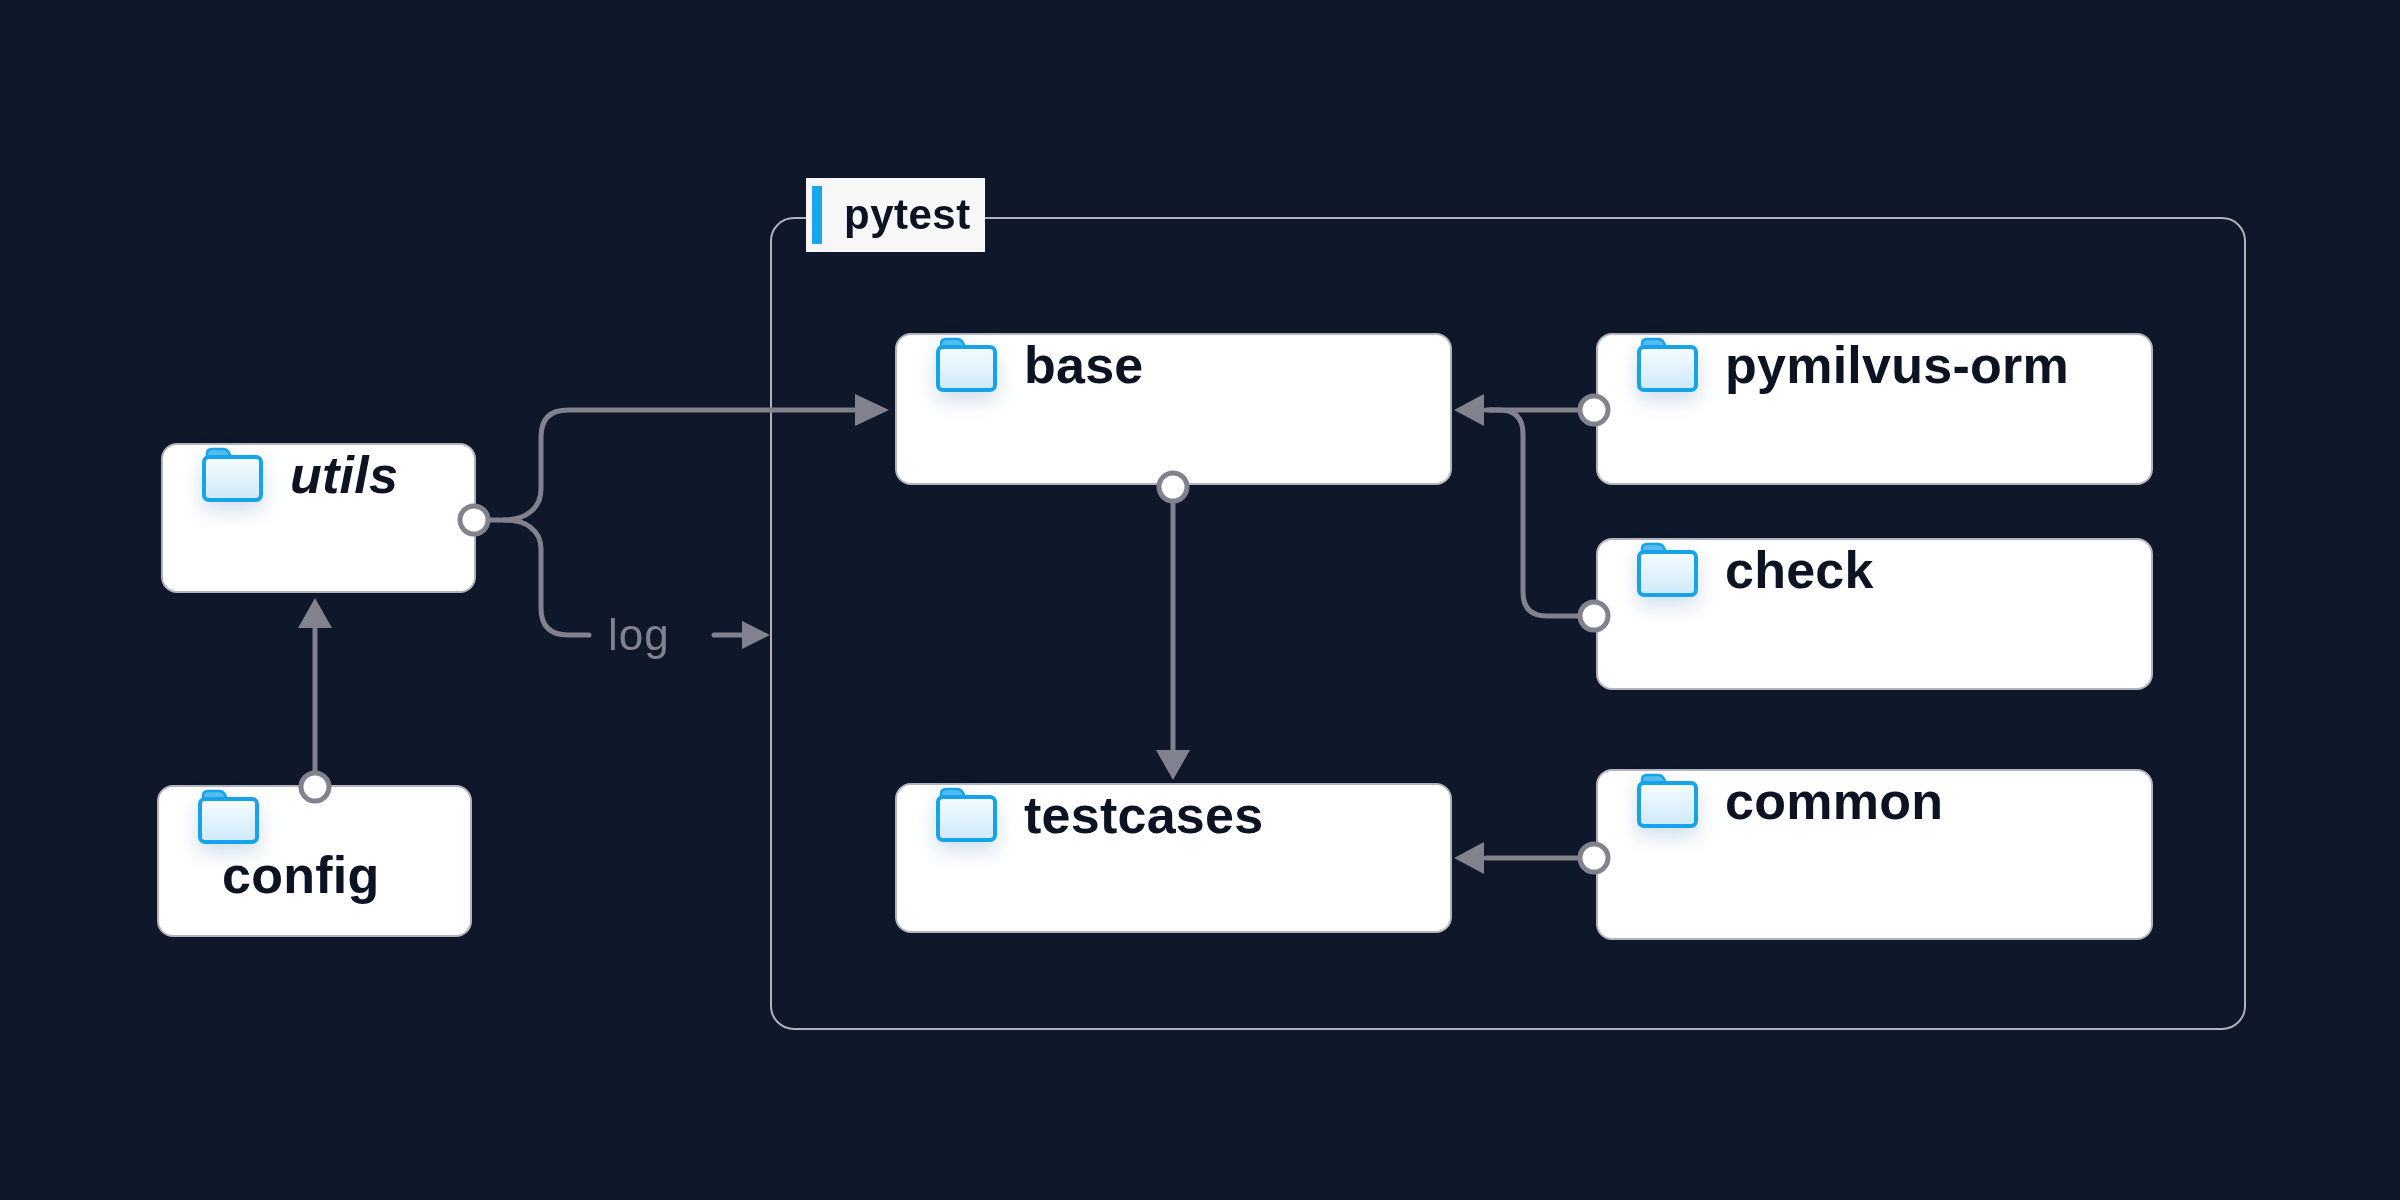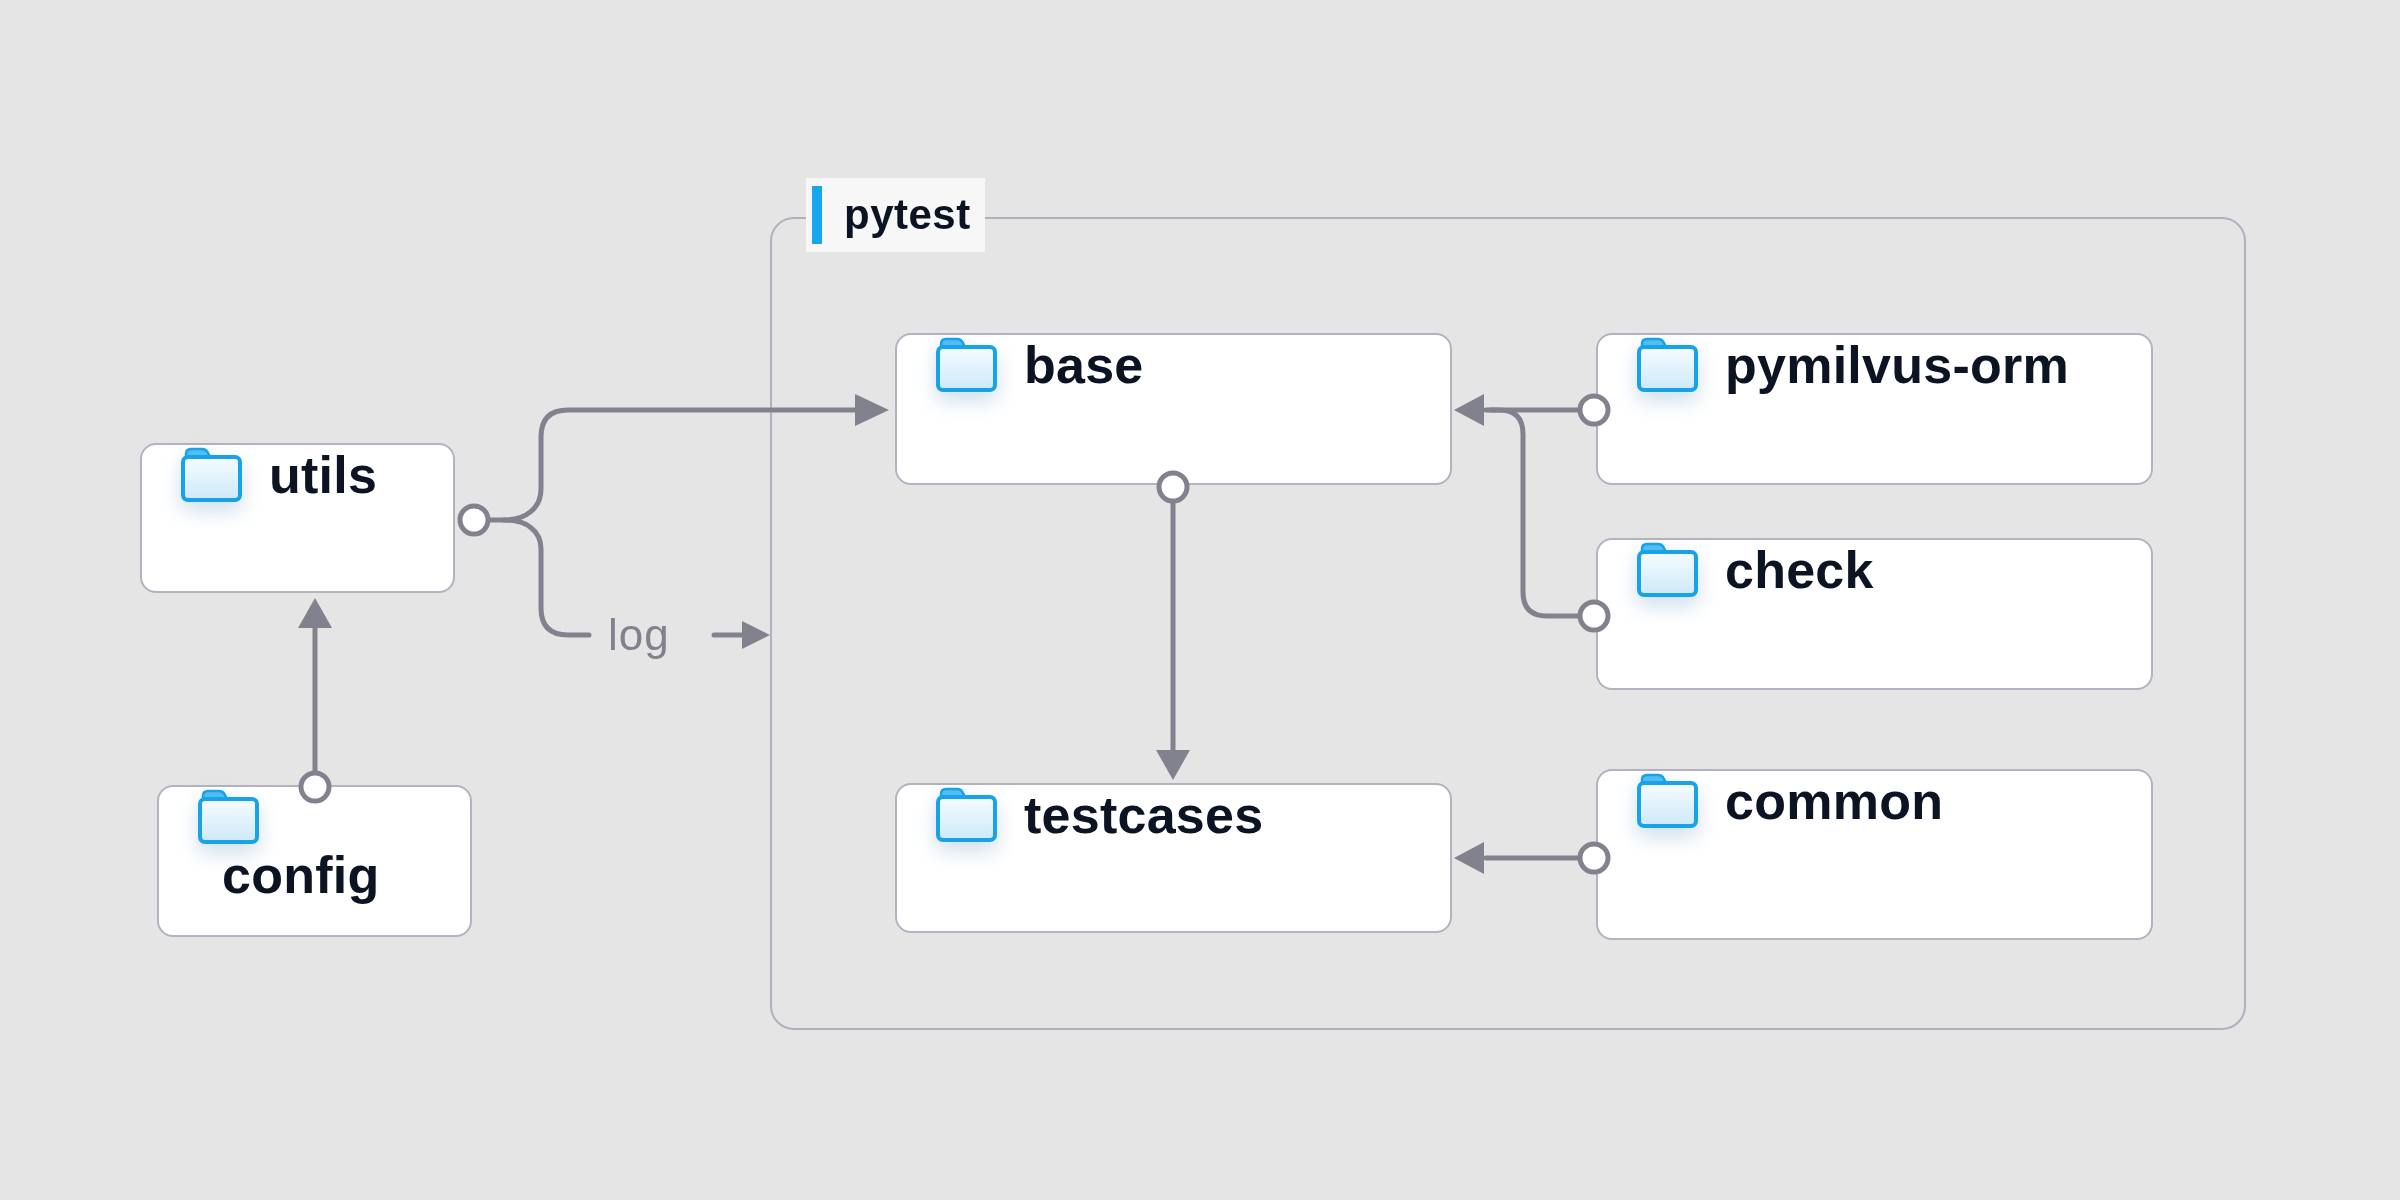--- a/index.html
+++ b/index.html
@@ -7,21 +7,21 @@
     padding: 0;
     width: 2400px;
     height: 1200px;
     background: #f7f7f8;
     font-family: "Liberation Sans", sans-serif;
   }
   #canvas {
     position: relative;
     width: 2400px;
     height: 1200px;
-    background: #e5e5e5;
+    background: #0f172a;
     overflow: hidden;
   }
   
   .group-box {
     position: absolute;
     left: 770px; top: 217px;
     width: 1476px; height: 813px;
     border: 2px solid #b1b1bd;
     border-radius: 24px;
     background: transparent;
@@ -63,21 +63,21 @@
     margin-left: 26px;
     font-size: 52px;
     font-weight: 700;
     color: #0c1322;
     letter-spacing: 0.25px;
     white-space: nowrap;
   }
   .node .folder { display: inline-flex; }
   .node .folder svg { filter: drop-shadow(0 9px 10px rgba(96,148,192,0.30)); }
 
-  #node-utils     { left: 140px;  top: 443px; width: 315px; height: 150px; }
+  #node-utils     { left: 161px;  top: 443px; width: 315px; height: 150px; font-style: italic; }
   #node-config    { left: 157px;  top: 785px; width: 315px; height: 152px; flex-direction: column; }
   #node-base      { left: 895px;  top: 333px; width: 557px; height: 152px; }
   #node-pymilvus  { left: 1596px; top: 333px; width: 557px; height: 152px; }
   #node-check     { left: 1596px; top: 538px; width: 557px; height: 152px; }
   #node-testcases { left: 895px;  top: 783px; width: 557px; height: 150px; }
   #node-common    { left: 1596px; top: 769px; width: 557px; height: 171px; }
 
   
   #connectors {
     position: absolute;

